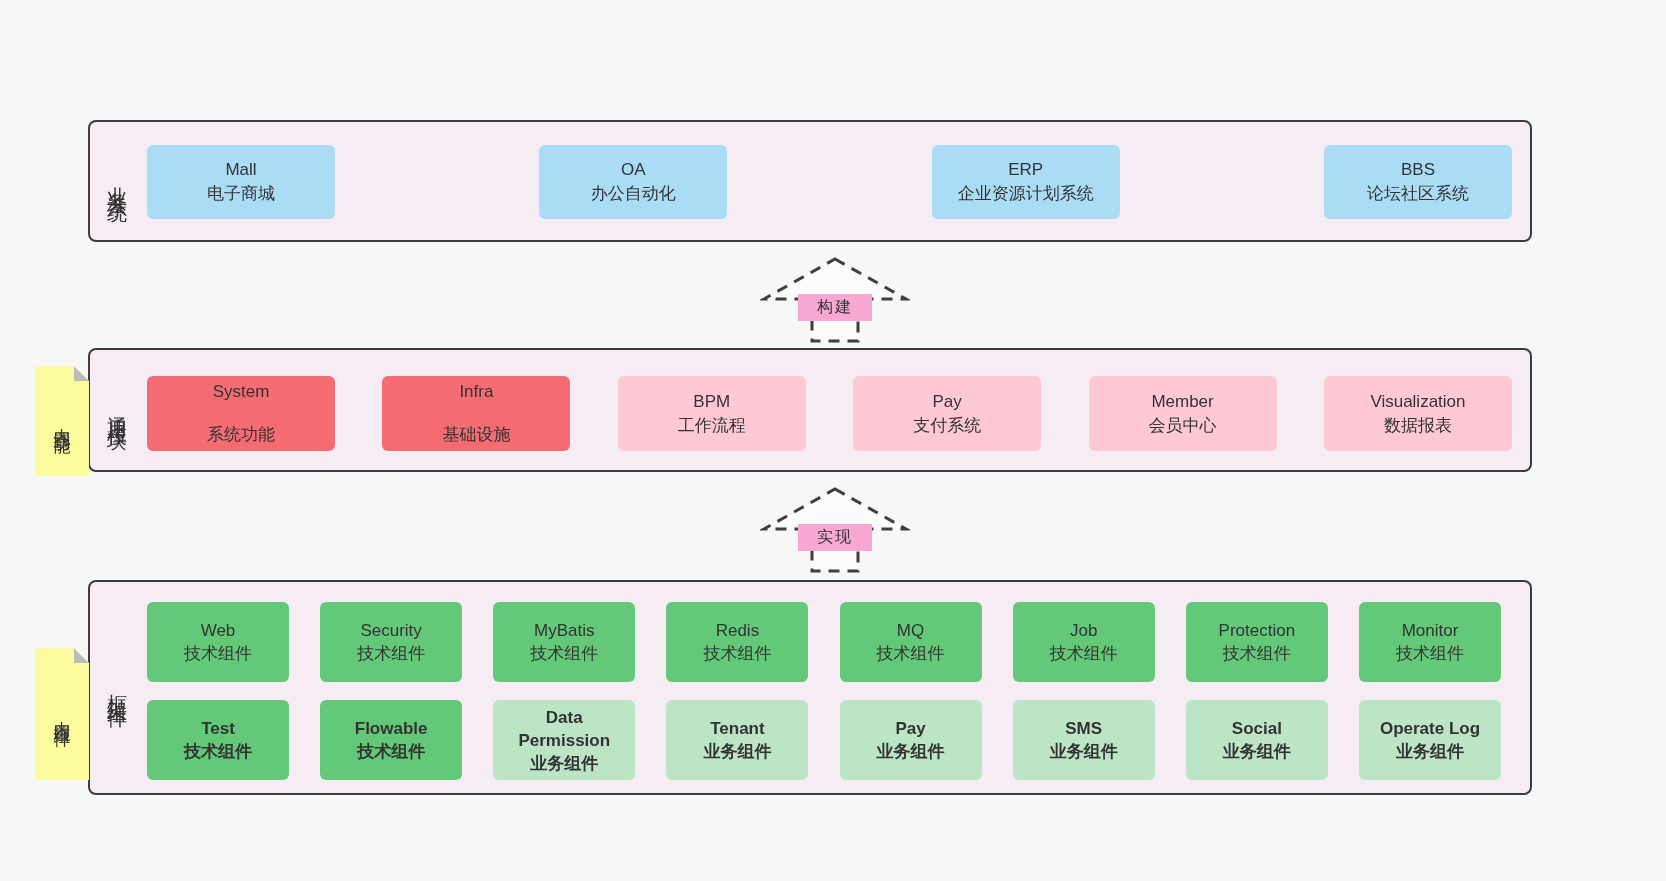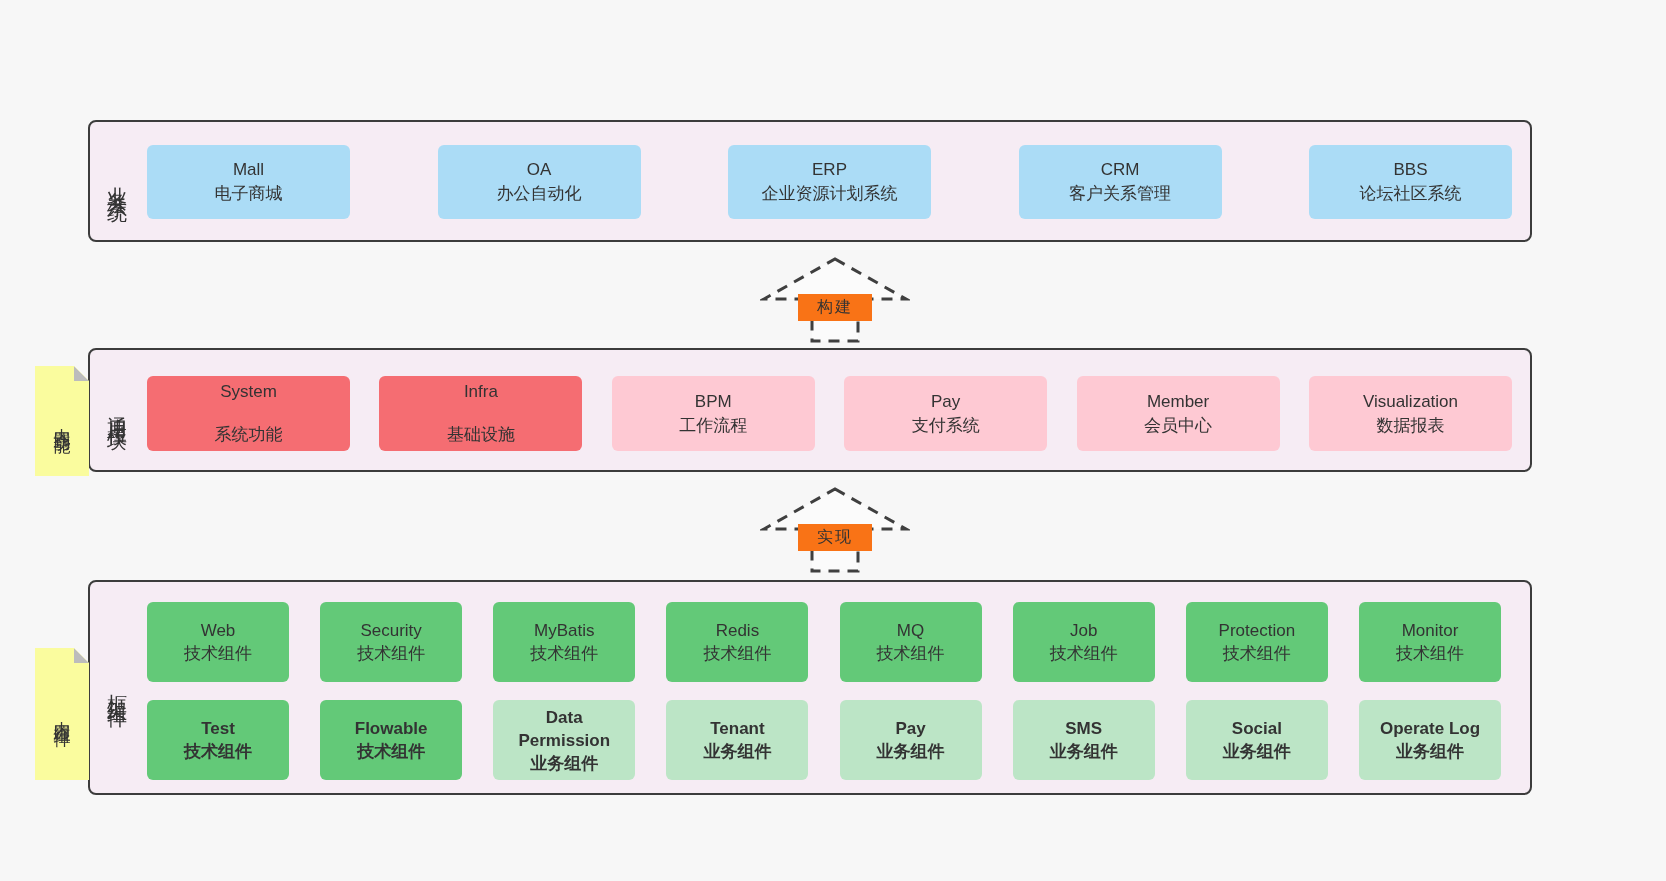--- a/index.html
+++ b/index.html
@@ -62,21 +62,21 @@
     border-radius:6px;
     display:flex;
     flex-direction:column;
     align-items:center;
     justify-content:center;
     text-align:center;
     font-size:17px;
     line-height:24px;
     padding:4px 8px;
   }
-  .box.wide{width:203px;}
+  .box.wide{width:188px;}
   .box.narrow{width:142px;line-height:23px;justify-content:center;}
   .box.blue{background:var(--blue);}
   .box.red{background:var(--red);justify-content:space-between;}
   .box.pink{background:var(--pink);}
   .box.green{background:var(--green);}
   .box.lightgreen{background:var(--lightgreen);}
   .sticky{
     position:absolute;
     left:35px;
     width:54px;
@@ -103,21 +103,21 @@
     width:150px;height:88px;
     z-index:0;
   }
   #arrow-build{left:760px;top:256px;}
   #arrow-implement{left:760px;top:486px;}
   .arrow svg{display:block;width:100%;height:100%;}
   .arrow .arrow-label{
     position:absolute;
     left:50%;top:38px;
     transform:translateX(-50%);
-    background:#f97316;
+    background:#f9a8d4;
     padding:3px 19px;
     font-size:16px;
     letter-spacing:2px;
     white-space:nowrap;
   }
 </style>
 </head>
 <body>
 
 <div class="layer" id="business-layer">
@@ -127,24 +127,20 @@
       <div>Mall</div>
       <div>电子商城</div>
     </div>
     <div class="box wide blue">
       <div>OA</div>
       <div>办公自动化</div>
     </div>
     <div class="box wide blue">
       <div>ERP</div>
       <div>企业资源计划系统</div>
-    </div>
-    <div class="box wide blue">
-      <div>CRM</div>
-      <div>客户关系管理</div>
     </div>
     <div class="box wide blue">
       <div>BBS</div>
       <div>论坛社区系统</div>
     </div>
   </div>
 </div>
 
 <div class="arrow" id="arrow-build">
   <svg viewBox="0 0 150 88">

